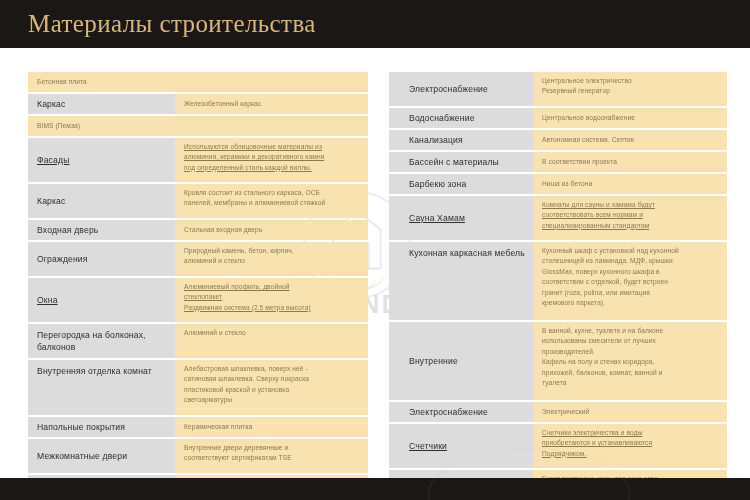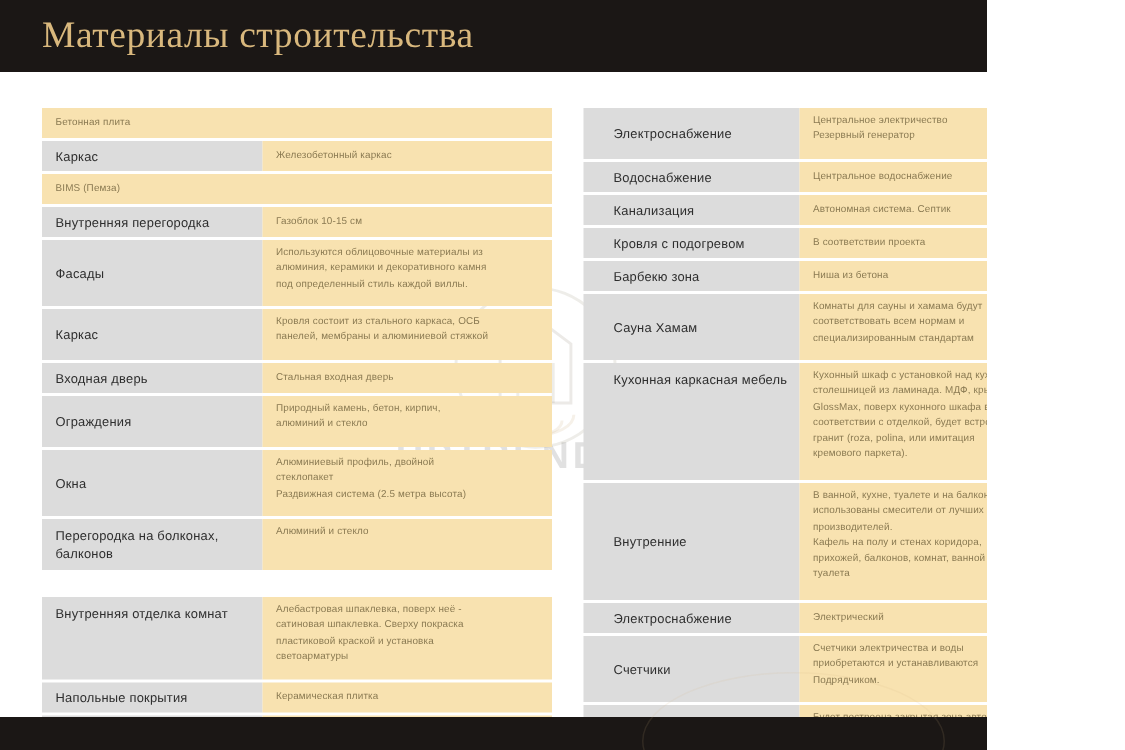--- a/index.html
+++ b/index.html
@@ -10,21 +10,21 @@
   body {
     width: 750px;
     height: 500px;
     overflow: hidden;
     background: #ffffff;
     font-family: "Liberation Sans", "DejaVu Sans", sans-serif;
     position: relative;
   }
   #slide {
     position: relative;
-    width: 658px;
+    width: 750px;
     height: 500px;
     background: #ffffff;
     overflow: hidden;
   }
 
   
   .band {
     position: absolute;
     left: 0;
     width: 750px;
@@ -137,22 +137,22 @@
   .cell-val .vtext span { display: block; }
 
   .table-left  .cell-key { width: 147px; }
   .table-left  .cell-val { width: 191px; }
   .table-right .cell-key { width: 144px; padding-left: 20px; }
   .table-right .cell-val { width: 192px; }
 
   
   .h1 .cell { min-height: 20px; }
   .h3 .cell { min-height: 34px; }
-  .h4 .cell { min-height: 44px; }
-  .h5 .cell { min-height: 55px; margin-top: 16px; }
+  .h4 .cell { min-height: 44px; text-decoration: underline; }
+  .h5 .cell { min-height: 55px; }
   .h7 .cell { min-height: 78px; }
 
   .cell-key.multiline { align-items: flex-start; padding-top: 5px; }
   .cell-val.top { align-items: flex-start; padding-top: 4px; }
 </style>
 </head>
 <body>
 
 <div id="slide">
 
@@ -187,28 +187,20 @@
           </div>
         </div>
       </div>
       <div class="row h1">
         <div class="cell cell-val">
           <div class="vtext">
             <span>BIMS (Пемза)</span>
           </div>
         </div>
       </div>
-      <div class="row h1">
-        <div class="cell cell-key">Внутренняя перегородка</div>
-        <div class="cell cell-val">
-          <div class="vtext">
-            <span>Газоблок 10-15 см</span>
-          </div>
-        </div>
-      </div>
       <div class="row h4">
         <div class="cell cell-key">Фасады</div>
         <div class="cell cell-val top">
           <div class="vtext">
             <span>Используются облицовочные материалы из</span>
             <span>алюминия, керамики и декоративного камня</span>
             <span>под определенный стиль каждой виллы.</span>
           </div>
         </div>
       </div>
@@ -309,21 +301,21 @@
       </div>
       <div class="row h1">
         <div class="cell cell-key">Канализация</div>
         <div class="cell cell-val">
           <div class="vtext">
             <span>Автономная система. Септик</span>
           </div>
         </div>
       </div>
       <div class="row h1">
-        <div class="cell cell-key">Кровля с подогревом</div>
+        <div class="cell cell-key">Бассейн с материалы</div>
         <div class="cell cell-val">
           <div class="vtext">
             <span>В соответствии проекта</span>
           </div>
         </div>
       </div>
       <div class="row h1">
         <div class="cell cell-key">Барбекю зона</div>
         <div class="cell cell-val">
           <div class="vtext">

